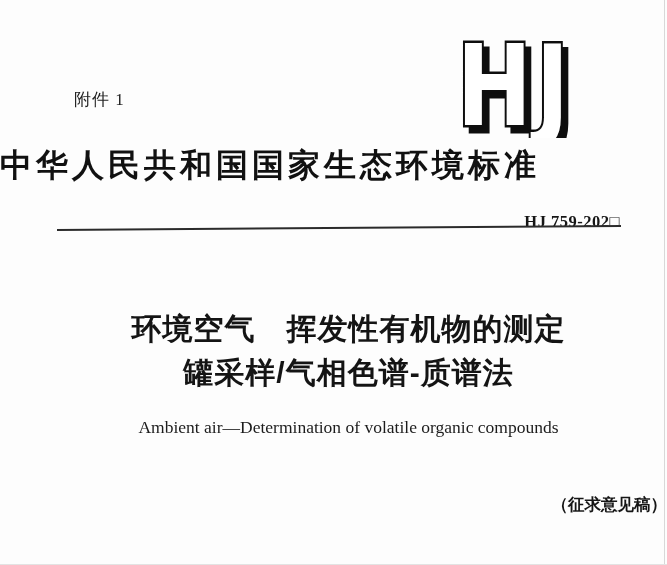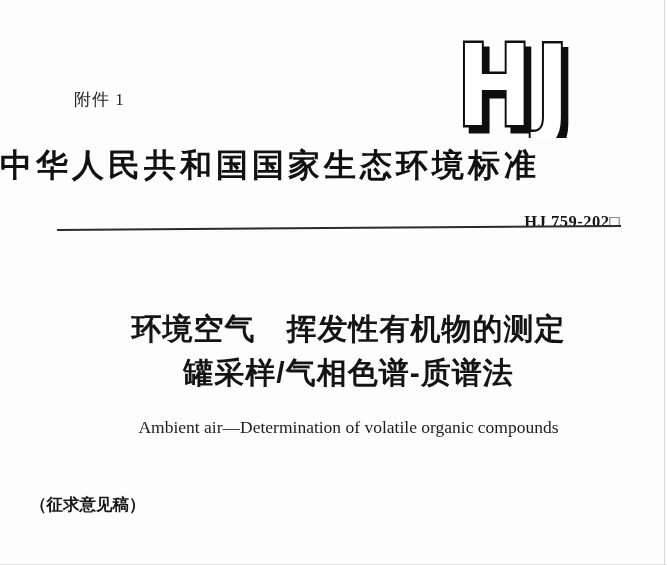--- a/index.html
+++ b/index.html
@@ -99,21 +99,21 @@
     font-family: "Liberation Serif", "DejaVu Serif", serif;
     white-space: nowrap;
   }
   .en-subtitle-line1 { top: 417px; }
   .en-subtitle-line2 { top: 459px; }
   .draft-note {
     position: absolute;
     left: 30px;
     width: 637px;
     top: 494px;
-    text-align: left;
+    text-align: right;
     font-size: 16.5px;
     font-weight: 700;
     color: #161616;
     font-family: "Liberation Sans", "DejaVu Sans", sans-serif;
   }
   .scan-edge-right {
     position: absolute;
     right: 2px;
     top: 0;
     width: 1px;

